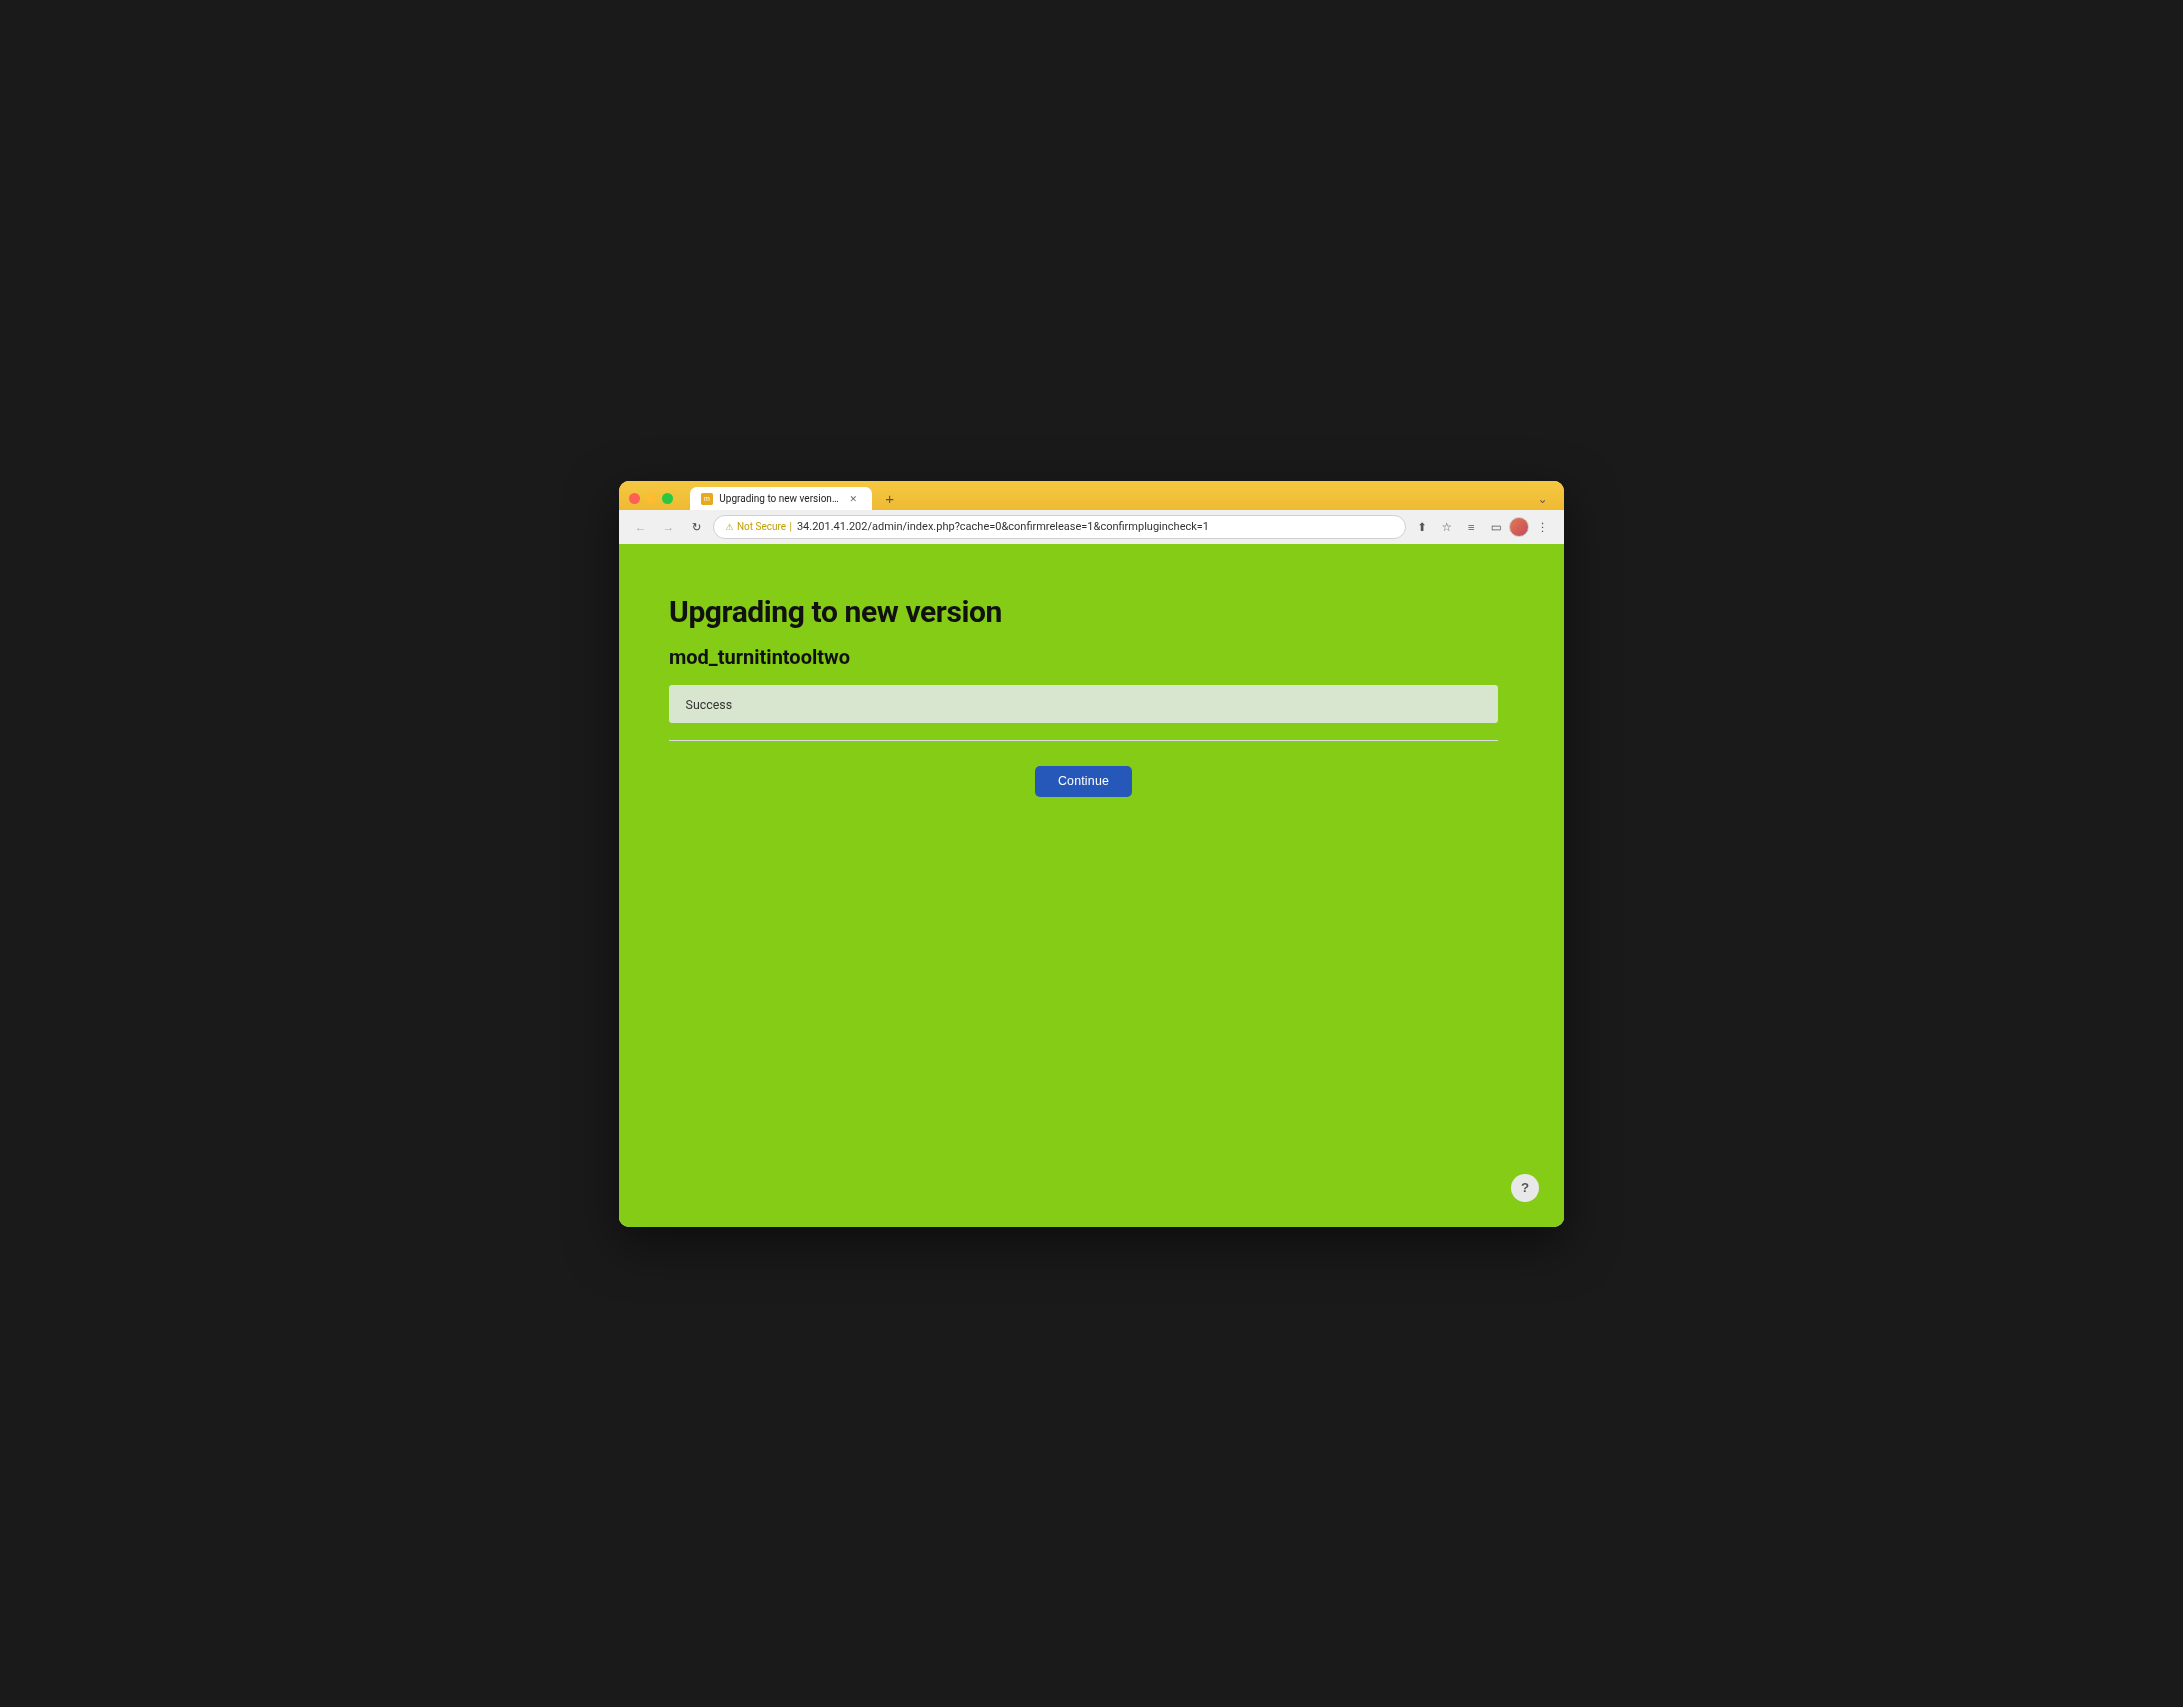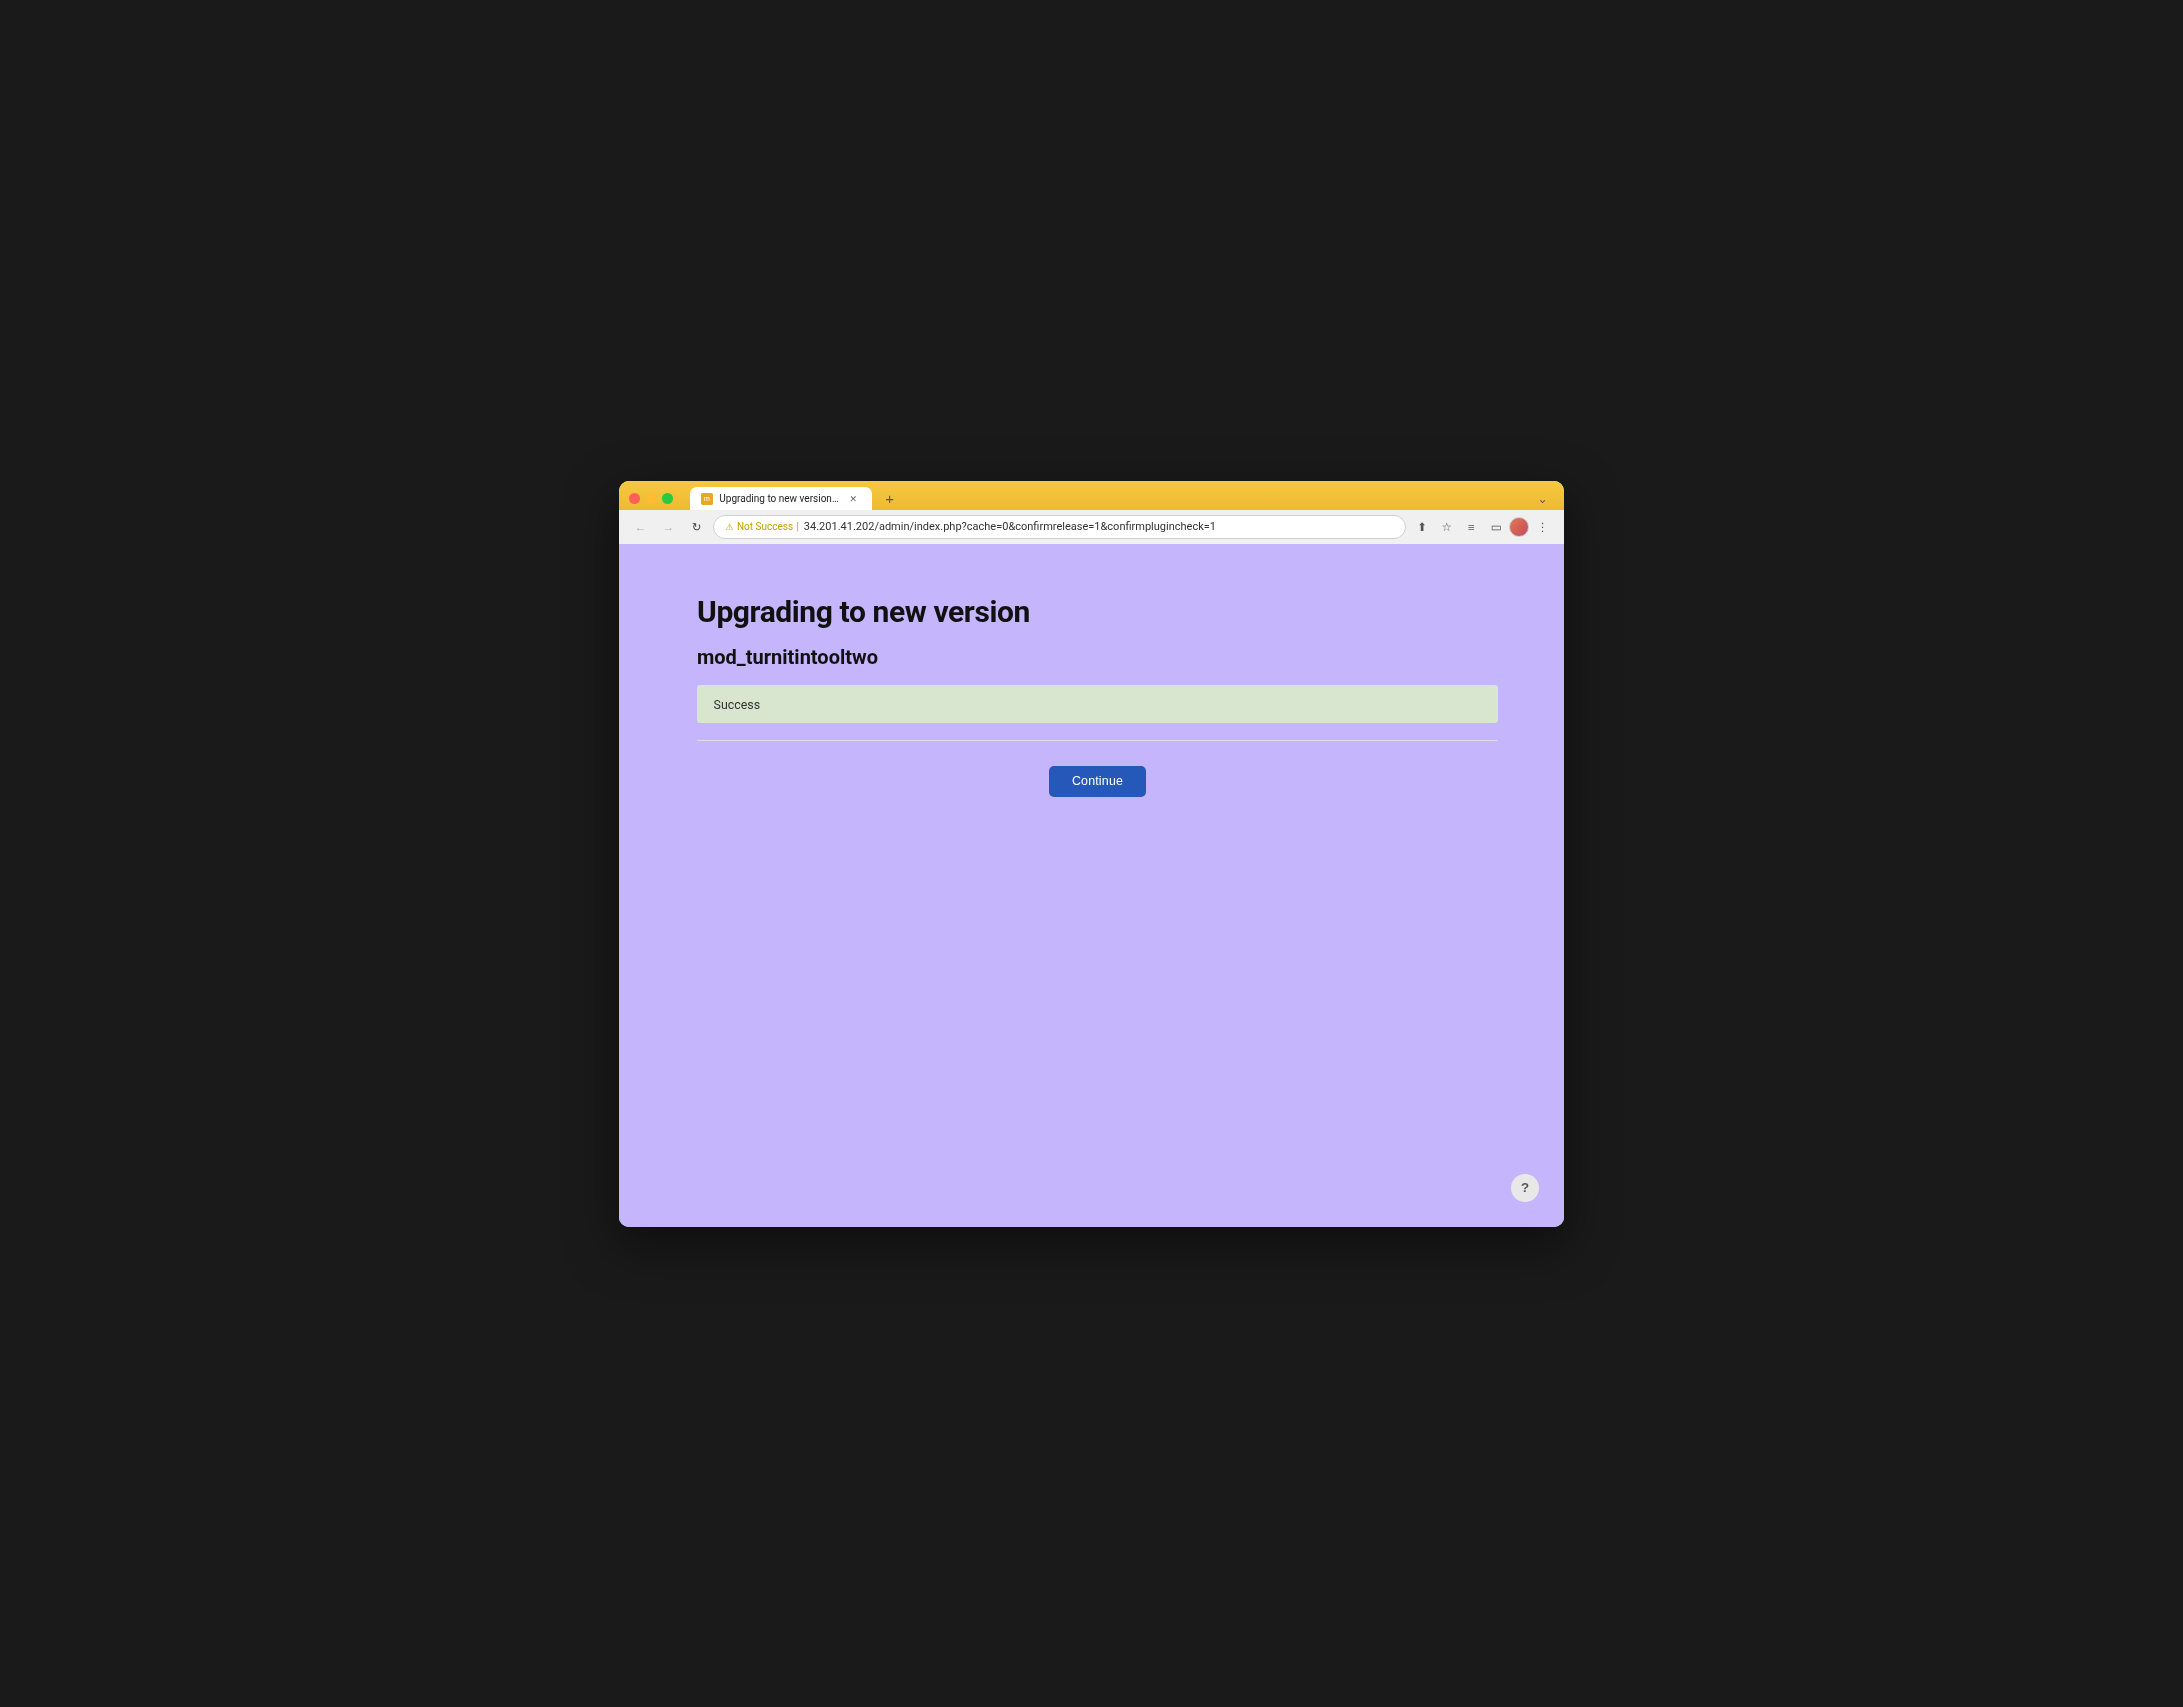--- a/index.html
+++ b/index.html
@@ -207,22 +207,22 @@
       width: 20px;
       height: 20px;
       border-radius: 50%;
       background: linear-gradient(135deg, #e07b54, #c8475c);
       border: 0.8px solid #ccc;
     }
 
     
     .page-content {
       flex: 1;
-      background: #c4b5fd;
-      padding: 50px 66px 33px 78px;
+      background: #84cc16;
+      padding: 50px 66px 33px 50px;
       position: relative;
     }
 
     .page-title {
       font-size: 30px;
       font-weight: 700;
       color: #111;
       margin-bottom: 16.6px;
       letter-spacing: -0.4px;
     }
@@ -308,21 +308,21 @@
     </div>
 
     <div class="address-row">
       <button class="nav-btn disabled">←</button>
       <button class="nav-btn disabled">→</button>
       <button class="nav-btn">↻</button>
 
       <div class="address-bar">
         <span class="security-warning">
           <span class="security-icon">⚠</span>
-          <span>Not Success</span>
+          <span>Not Secure</span>
           <span> | </span>
         </span>
         <span class="url-text">34.201.41.202/admin/index.php?cache=0&amp;confirmrelease=1&amp;confirmplugincheck=1</span>
       </div>
 
       <div class="address-actions">
         <button class="addr-action-btn">⬆</button>
         <button class="addr-action-btn">☆</button>
         <button class="addr-action-btn">≡</button>
         <button class="addr-action-btn">▭</button>

